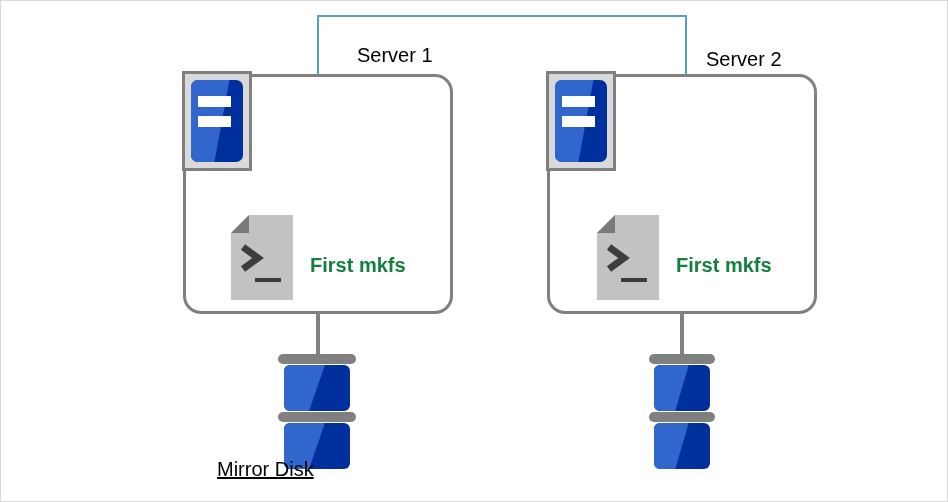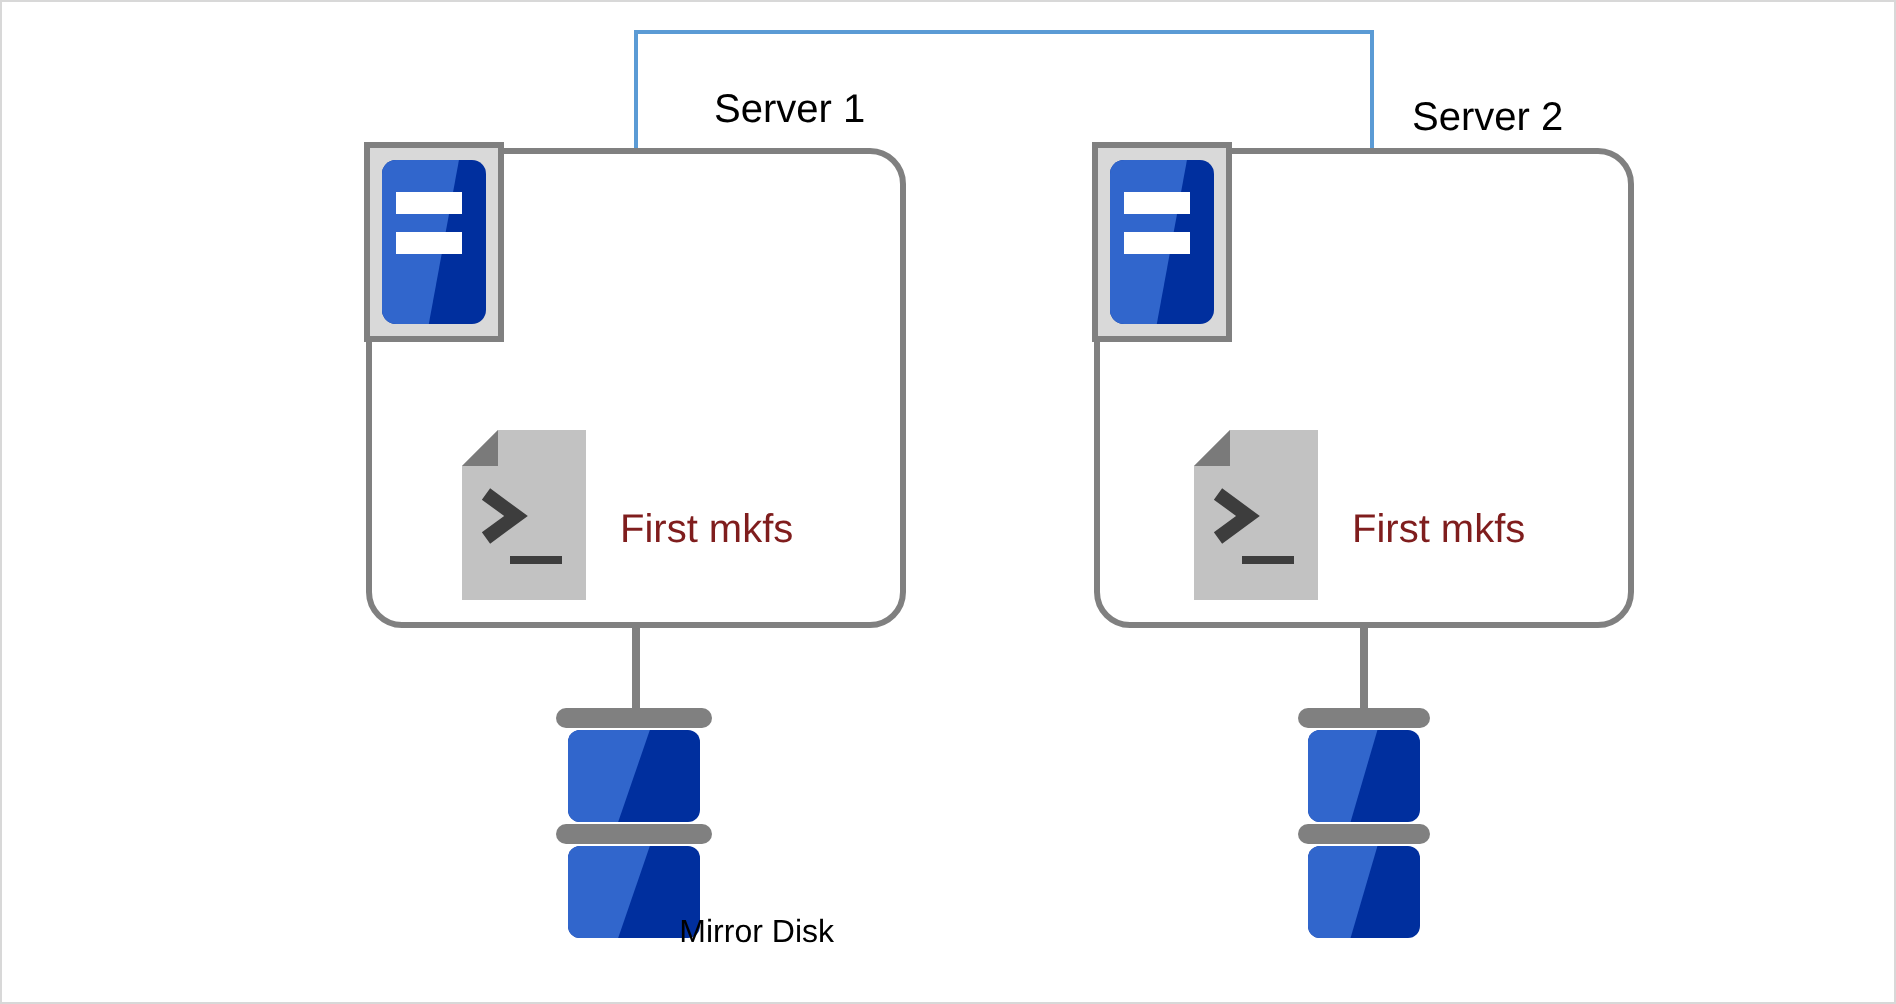--- a/index.html
+++ b/index.html
@@ -100,23 +100,24 @@
     width: 62px;
     height: 85px;
     z-index: 3;
   }
   .doc-icon svg { display: block; }
 
   
   .mkfs-label {
     position: absolute;
     font-size: 20px;
-    color: #7f1d1d;
+    color: #15803d;
     white-space: nowrap;
     line-height: 1;
+    font-weight: bold;
   }
 
   
   .disk-stem {
     position: absolute;
     width: 4px;
     background: #808080;
   }
 
   
@@ -143,25 +144,26 @@
     position: absolute;
     left: 0; top: 0;
     width: 100%; height: 100%;
     background: #3166cc;
     clip-path: polygon(0 0, 62% 0, 38% 100%, 0 100%);
   }
 
   
   .disk-label {
     position: absolute;
-    font-size: 16px;
+    font-size: 20px;
     color: #000000;
     white-space: nowrap;
     line-height: 1;
-    text-align: right;
+    text-align: left;
+    text-decoration: underline;
   }
 </style>
 </head>
 <body>
 
 <div id="canvas">
 
   <div class="interconnect"></div>
 
   <div class="server-label" style="left:356px; top:44px;">Server 1</div>

